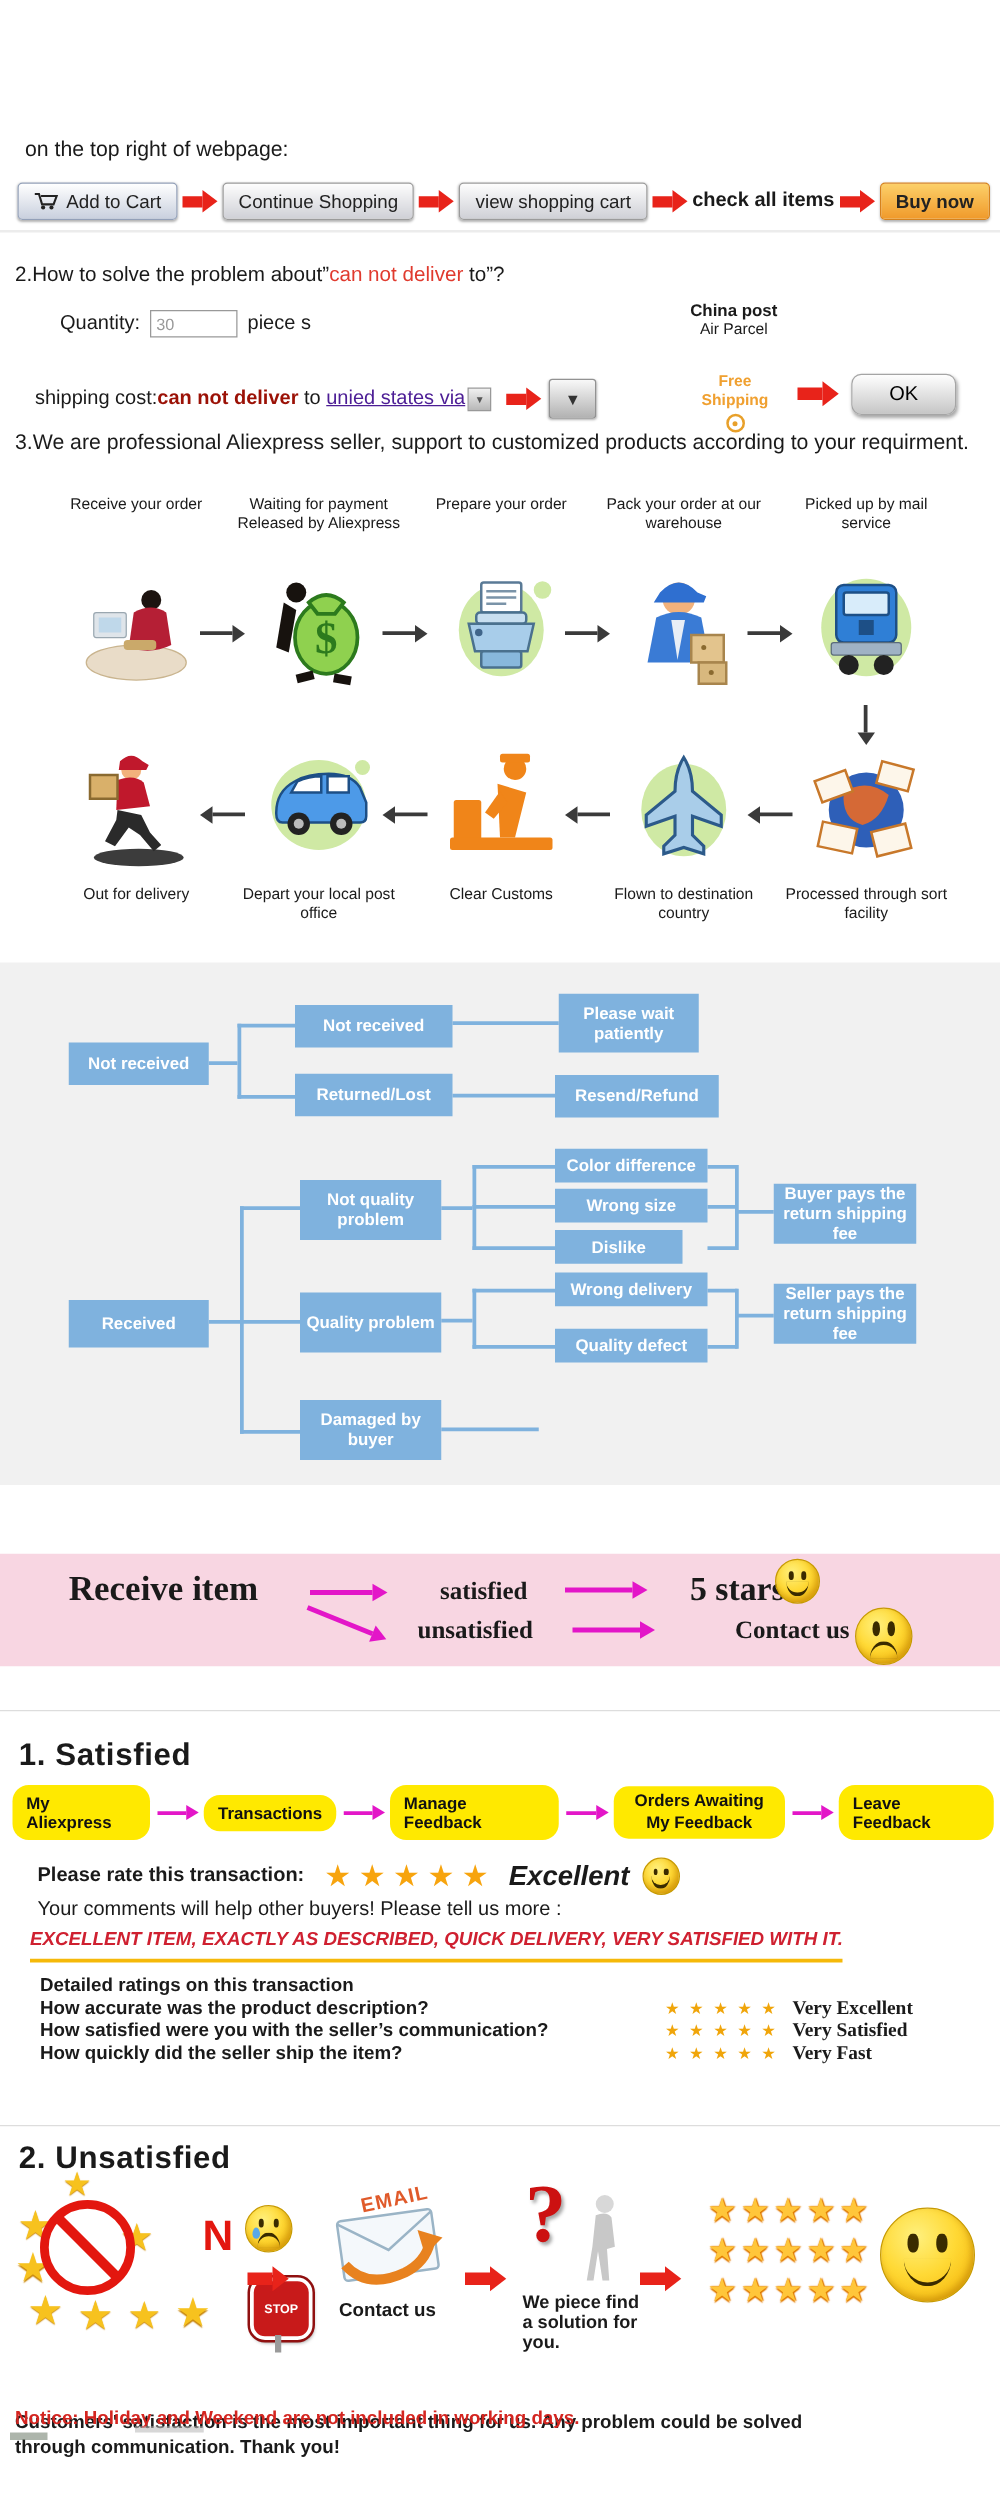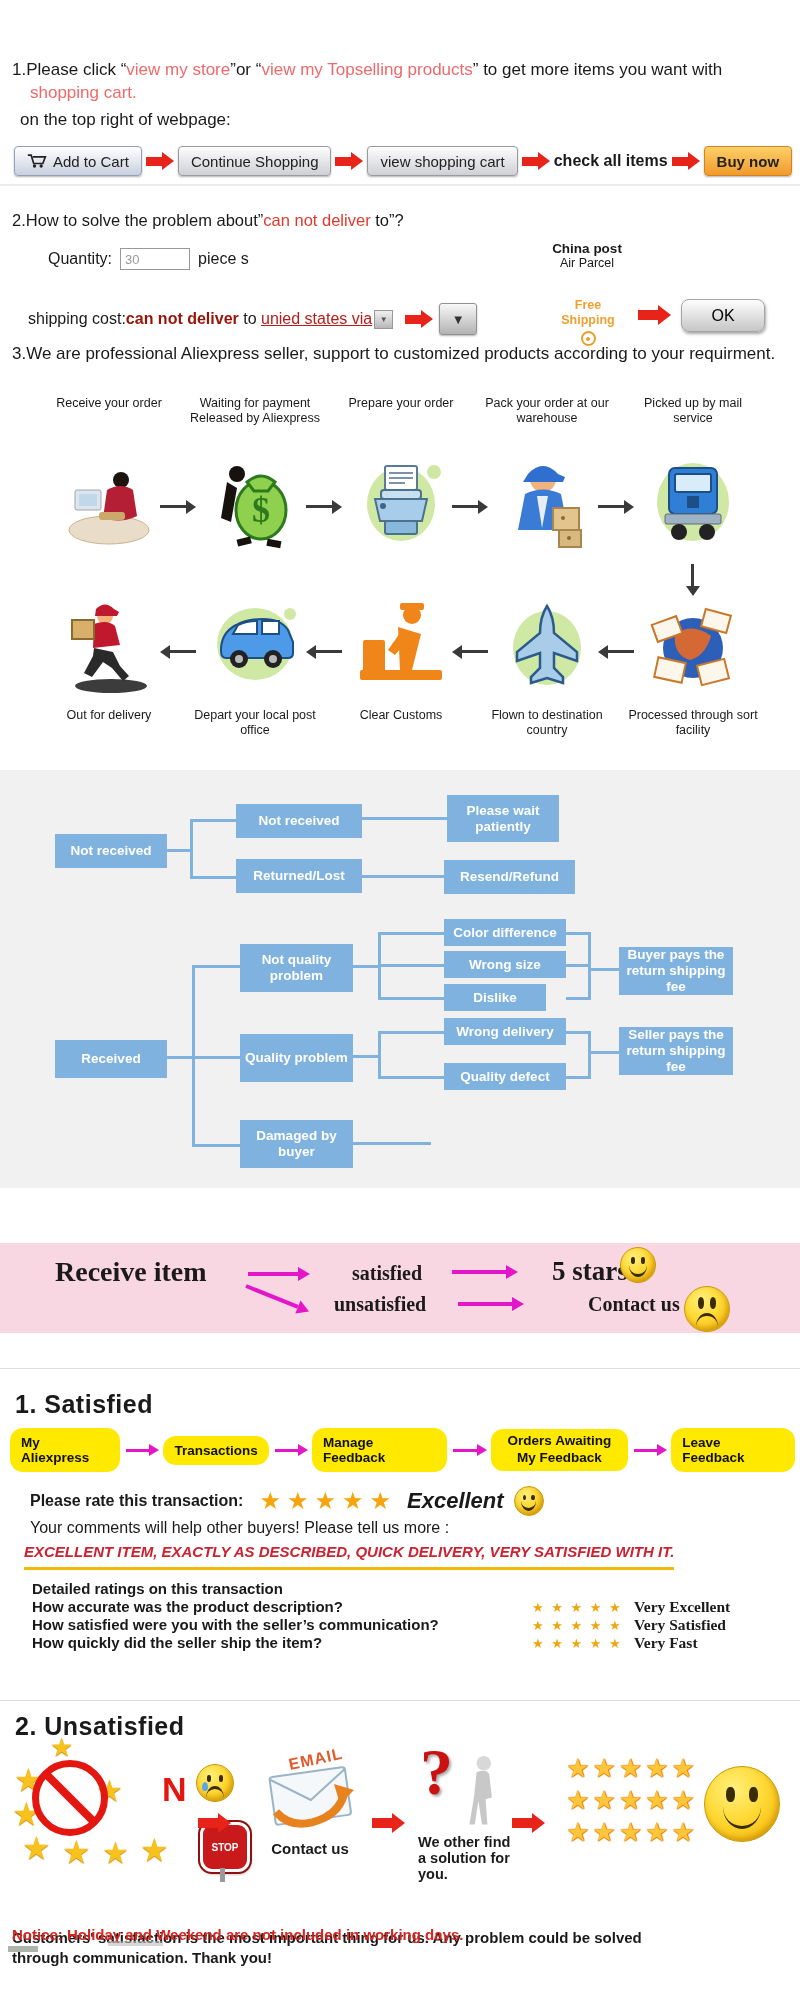--- a/index.html
+++ b/index.html
@@ -3,21 +3,21 @@
 <meta charset="utf-8">
 <style>
   html,body{margin:0;padding:0;}
   #page{position:relative;width:800px;height:2000px;background:#fff;overflow:hidden;
         font-family:"Liberation Sans",sans-serif;color:#1a1a1a;}
   .abs{position:absolute;}
   .b{font-weight:bold;}
   .red-link{color:#ef6a6a;}
   .red-bright{color:#e03a2e;}
   .red-dark{color:#9b1106;font-weight:bold;}
-  .orange-link{color:#b91c1c;text-decoration:underline;}
+  .orange-link{color:#4c1d95;text-decoration:underline;}
   .hr{position:absolute;left:0;right:0;height:2px;background:#ececec;}
   
   .gbtn{display:inline-flex;align-items:center;gap:6px;background:linear-gradient(#fdfdfd,#cfd0d6);
         border:1px solid #9b9b9b;border-radius:4px;padding:5px 12px;font-size:15px;color:#222;
         box-shadow:0 1px 2px rgba(0,0,0,.3);}
   .cartbtn{background:linear-gradient(#ffffff,#c9d0de);border-color:#93a0b8;}
   .buybtn{background:linear-gradient(#fcd069,#f09a2b);border-color:#d6821c;font-weight:bold;}
   .okbtn{display:flex;align-items:center;justify-content:center;width:84px;height:33px;border-radius:8px;
          background:linear-gradient(#fefefe,#c6c6c6);border:1px solid #a5a5a5;font-size:16px;
          box-shadow:1px 2px 3px rgba(0,0,0,.35);}
@@ -93,26 +93,20 @@
   .drow{display:flex;align-items:baseline;height:18px;}
   .drow .q{width:500px;font-size:15px;font-weight:bold;}
   .drow .s{width:102px;font-size:13px;letter-spacing:2px;color:#f0a50a;}
   .drow .a{font-family:"Liberation Serif",serif;font-weight:bold;font-size:15.5px;}
 </style>
 </head>
 <body>
 
 <div id="page">
 
-  <div class="abs" style="left:12px;top:58px;width:775px;font-size:17px;line-height:23px;">
-    <div>
-      <span>1.Please click “</span><span class="red-link">view my store</span><span>”or “</span><span class="red-link">view my Topselling products</span><span>” to get more items you want with</span>
-    </div>
-    <div style="padding-left:18px;"><span class="red-link">shopping cart.</span></div>
-  </div>
   <div class="abs" style="left:20px;top:110px;font-size:17px;">on the top right of webpage:</div>
 
   <div class="abs" style="left:14px;top:146px;display:flex;align-items:center;">
     <button class="gbtn cartbtn" style="height:30px;">
       <span style="display:inline-flex;">
         <svg width="20" height="16" viewBox="0 0 24 18">
             <path d="M1 2 h4 l3 10 h11 l3 -8 h-15" fill="none" stroke="#222" stroke-width="2"></path>
             <circle cx="9" cy="15" r="2" fill="#222"></circle>
             <circle cx="17" cy="15" r="2" fill="#222"></circle>
           </svg>
@@ -484,21 +478,21 @@
 
   <div class="abs" style="left:418px;top:1740px;width:110px;height:150px;">
     <span class="abs serif" style="left:2px;top:-6px;font-size:66px;color:#cc1111;text-shadow:2px 2px 3px rgba(0,0,0,.35);">?</span>
     <span class="abs" style="left:46px;top:14px;">
       <svg width="36" height="76" viewBox="0 0 40 84">
           <circle cx="22" cy="10" r="8" fill="#d8d8d8"></circle>
           <path d="M14 20 q10 -4 14 2 l3 26 -7 2 2 28 h-6 l-4 -26 -4 26 h-6 l5 -30 z" fill="#c8c8c8"></path>
         </svg>
     </span>
     <div class="abs b" style="left:0px;top:94px;font-size:14.5px;line-height:16px;">
-      <div>We other find</div>
+      <div>We piece find</div>
       <div>a solution for</div>
       <div>you.</div>
     </div>
   </div>
 
   <div class="rarrow" style="left:512px;top:1818px;"></div>
 
   <div class="abs" style="left:566px;top:1752px;width:140px;">
     <div style="line-height:32px;letter-spacing:3px;font-size:26px;"><span class="sto">★</span><span class="sto">★</span><span class="sto">★</span><span class="sto">★</span><span class="sto">★</span></div>
     <div style="line-height:32px;letter-spacing:3px;font-size:26px;"><span class="sto">★</span><span class="sto">★</span><span class="sto">★</span><span class="sto">★</span><span class="sto">★</span></div>

